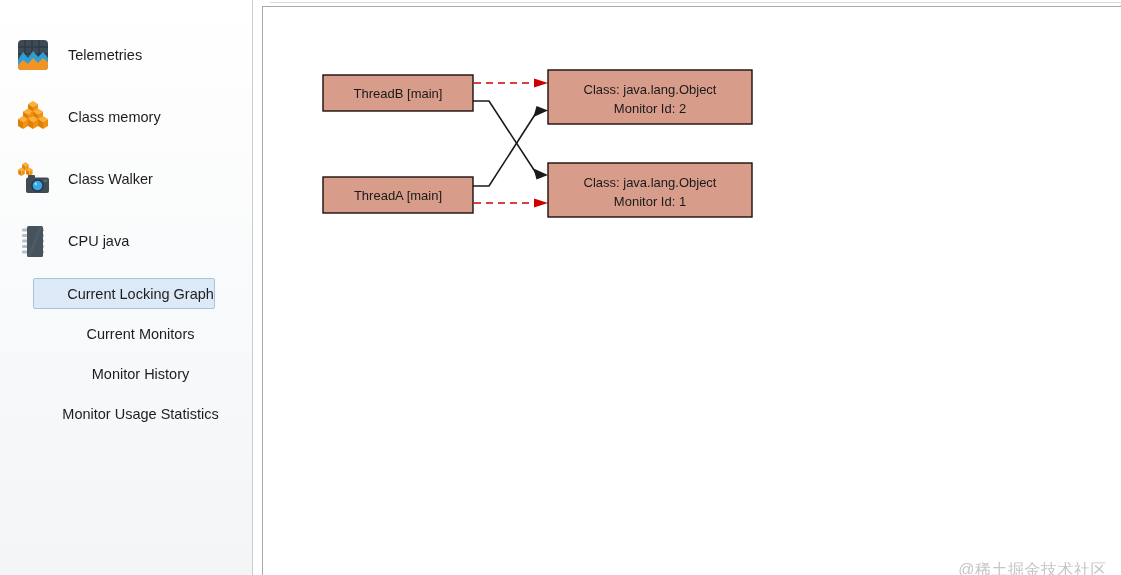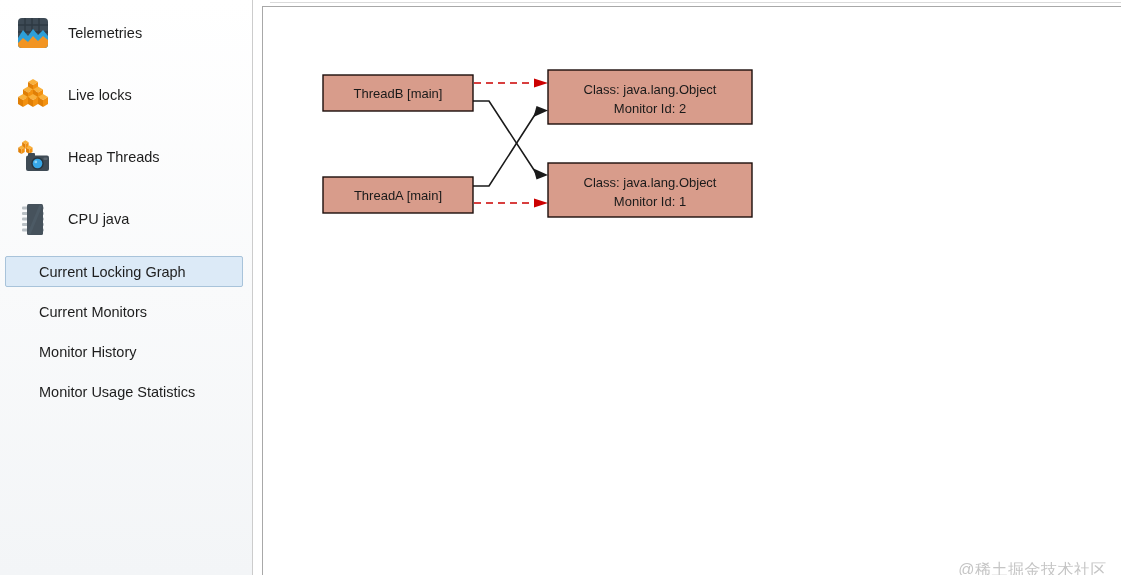--- a/index.html
+++ b/index.html
@@ -13,33 +13,33 @@
   }
 
   
   .sidebar {
     position: absolute;
     left: 0; top: 0;
     width: 253px; height: 575px;
     background: linear-gradient(180deg, #ffffff 0%, #f3f5f7 100%);
     border-right: 1px solid #cccccc;
   }
-  .nav-main { padding-top: 2px; }
+  .nav-main { padding-top: 2px; margin-top: 22px; }
   .nav-item {
     height: 62px;
     display: flex;
     align-items: center;
     gap: 17px;
     padding-left: 15px;
     cursor: default;
   }
   .nav-item .nav-icon { width: 36px; height: 36px; flex: 0 0 36px; }
   .nav-item .nav-label { font-size: 14.5px; color: #1d1d1d; }
 
-  .nav-sub { margin-top: 2px; display: flex; flex-direction: column; }
+  .nav-sub { margin-top: 2px; display: flex; flex-direction: column; align-items: center; }
   .nav-subitem {
     height: 31px;
     margin: 4px 9px 5px 5px;
     border: 1px solid transparent;
     border-radius: 2px;
     display: flex;
     align-items: center;
     padding-left: 33px;
     font-size: 14.5px;
     color: #1d1d1d;
@@ -131,21 +131,21 @@
           <polygon points="0,0 5,3 0,6 -5,3" fill="#f9b13c"></polygon>
             <polygon points="-5,3 0,6 0,13 -5,10" fill="#e07f06"></polygon>
             <polygon points="5,3 0,6 0,13 5,10" fill="#f29110"></polygon>
         </g>
         <g transform="translate(28,17)">
           <polygon points="0,0 5,3 0,6 -5,3" fill="#f9b13c"></polygon>
             <polygon points="-5,3 0,6 0,13 -5,10" fill="#e07f06"></polygon>
             <polygon points="5,3 0,6 0,13 5,10" fill="#f29110"></polygon>
         </g>
       </svg>
-      <span class="nav-label">Live locks</span>
+      <span class="nav-label">Class memory</span>
     </div>
 
     <div class="nav-item">
       <svg class="nav-icon" viewBox="0 0 36 36">
         <g transform="scale(0.65)">
           <g transform="translate(16,2)">
             <polygon points="0,0 5,3 0,6 -5,3" fill="#f9b13c"></polygon>
               <polygon points="-5,3 0,6 0,13 -5,10" fill="#e07f06"></polygon>
               <polygon points="5,3 0,6 0,13 5,10" fill="#f29110"></polygon>
           </g>
@@ -160,21 +160,21 @@
               <polygon points="5,3 0,6 0,13 5,10" fill="#f29110"></polygon>
           </g>
         </g>
         <rect x="13" y="14" width="7" height="4" rx="1" fill="#3f4b55"></rect>
         <rect x="11" y="16.5" width="23" height="15.5" rx="2" fill="#3f4b55"></rect>
         <rect x="28.5" y="18.5" width="4" height="2.5" rx="0.8" fill="#5a6670"></rect>
         <circle cx="22.5" cy="24.5" r="6.2" fill="#27353f"></circle>
         <circle cx="22.5" cy="24.5" r="4.8" fill="#37a7e8"></circle>
         <circle cx="20.8" cy="22.9" r="1.4" fill="#8ed4f6"></circle>
       </svg>
-      <span class="nav-label">Heap Threads</span>
+      <span class="nav-label">Class Walker</span>
     </div>
 
     <div class="nav-item">
       <svg class="nav-icon" viewBox="0 0 36 36">
         <g fill="#b9c0c5">
           <rect x="7" y="5.5" width="6" height="3" rx="1"></rect>
             <rect x="7" y="11" width="6" height="3" rx="1"></rect>
             <rect x="7" y="16.5" width="6" height="3" rx="1"></rect>
             <rect x="7" y="22" width="6" height="3" rx="1"></rect>
             <rect x="7" y="27.5" width="6" height="3" rx="1"></rect>

